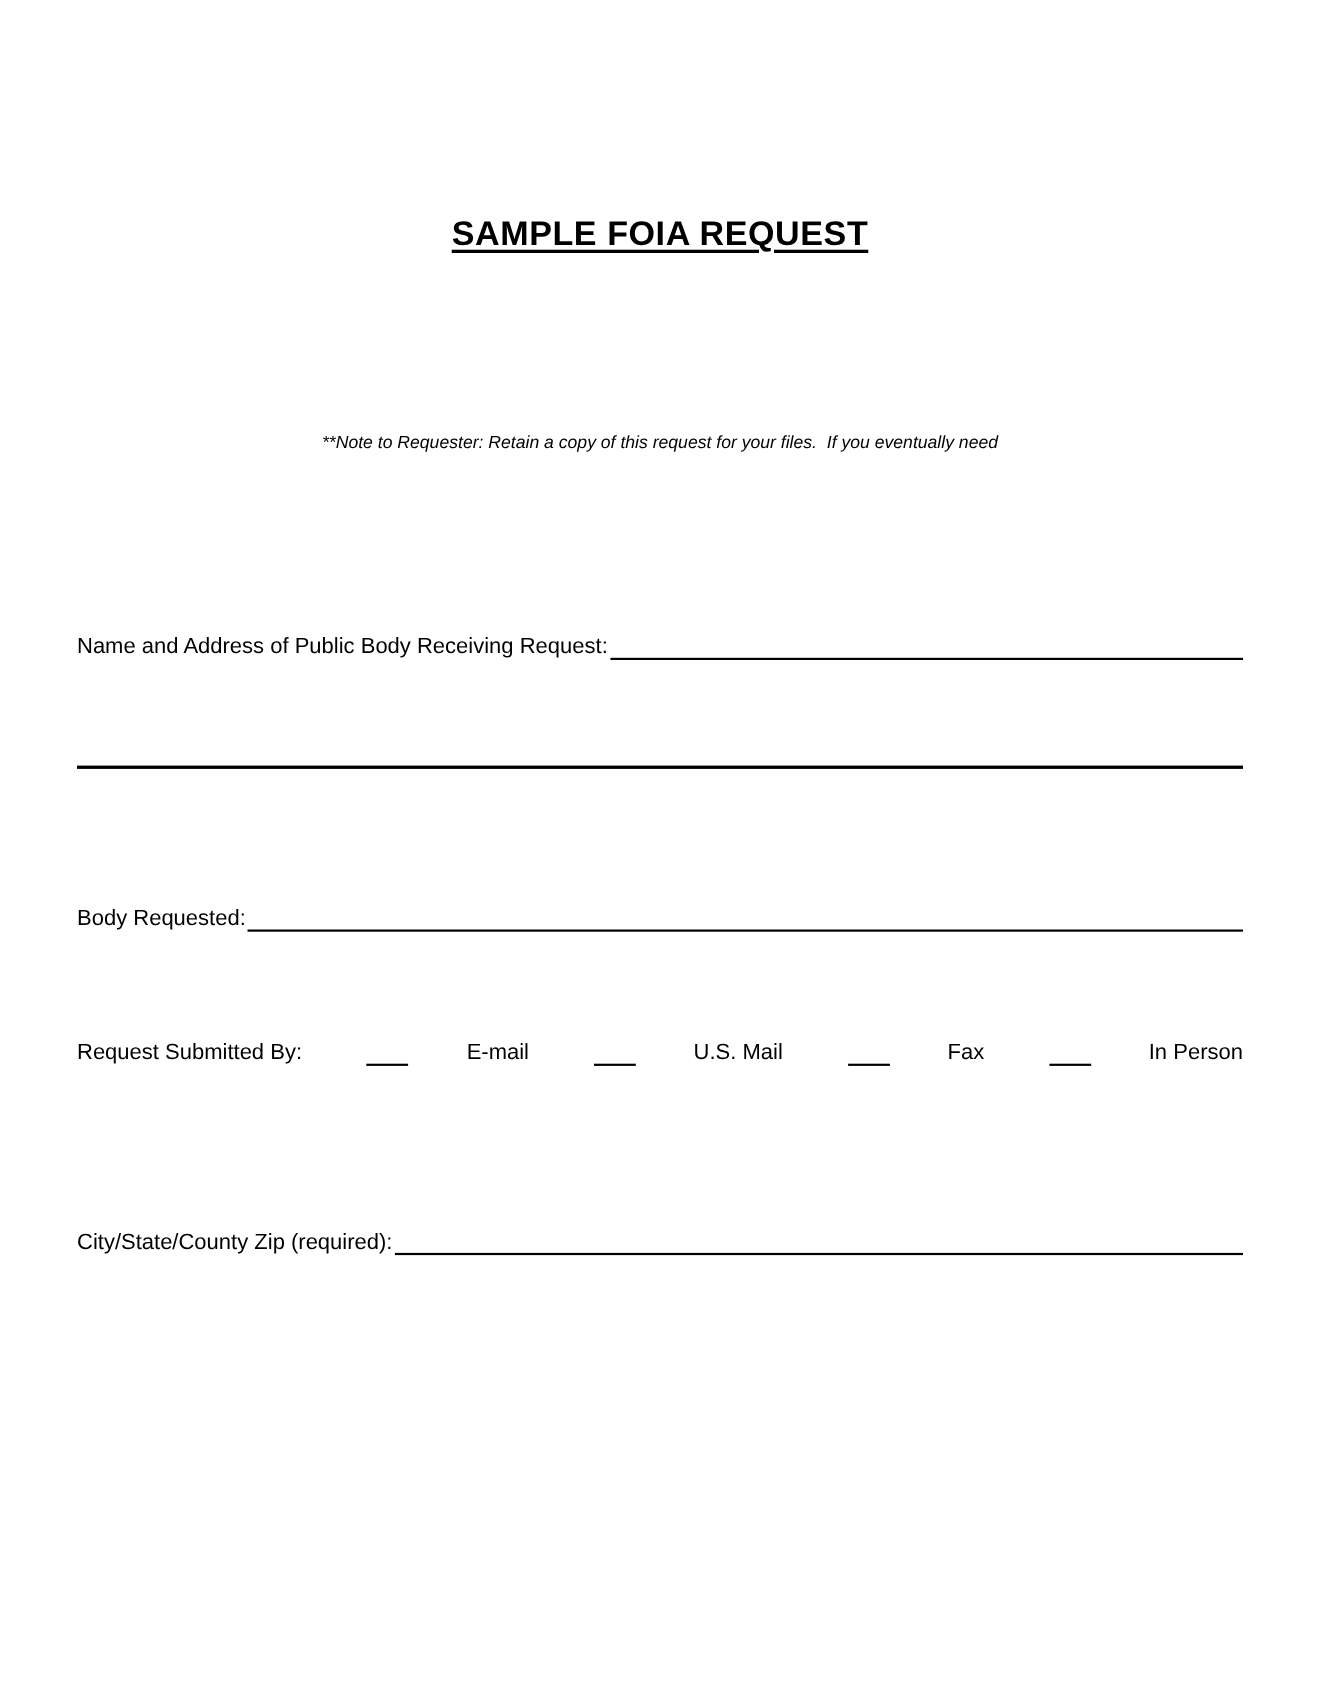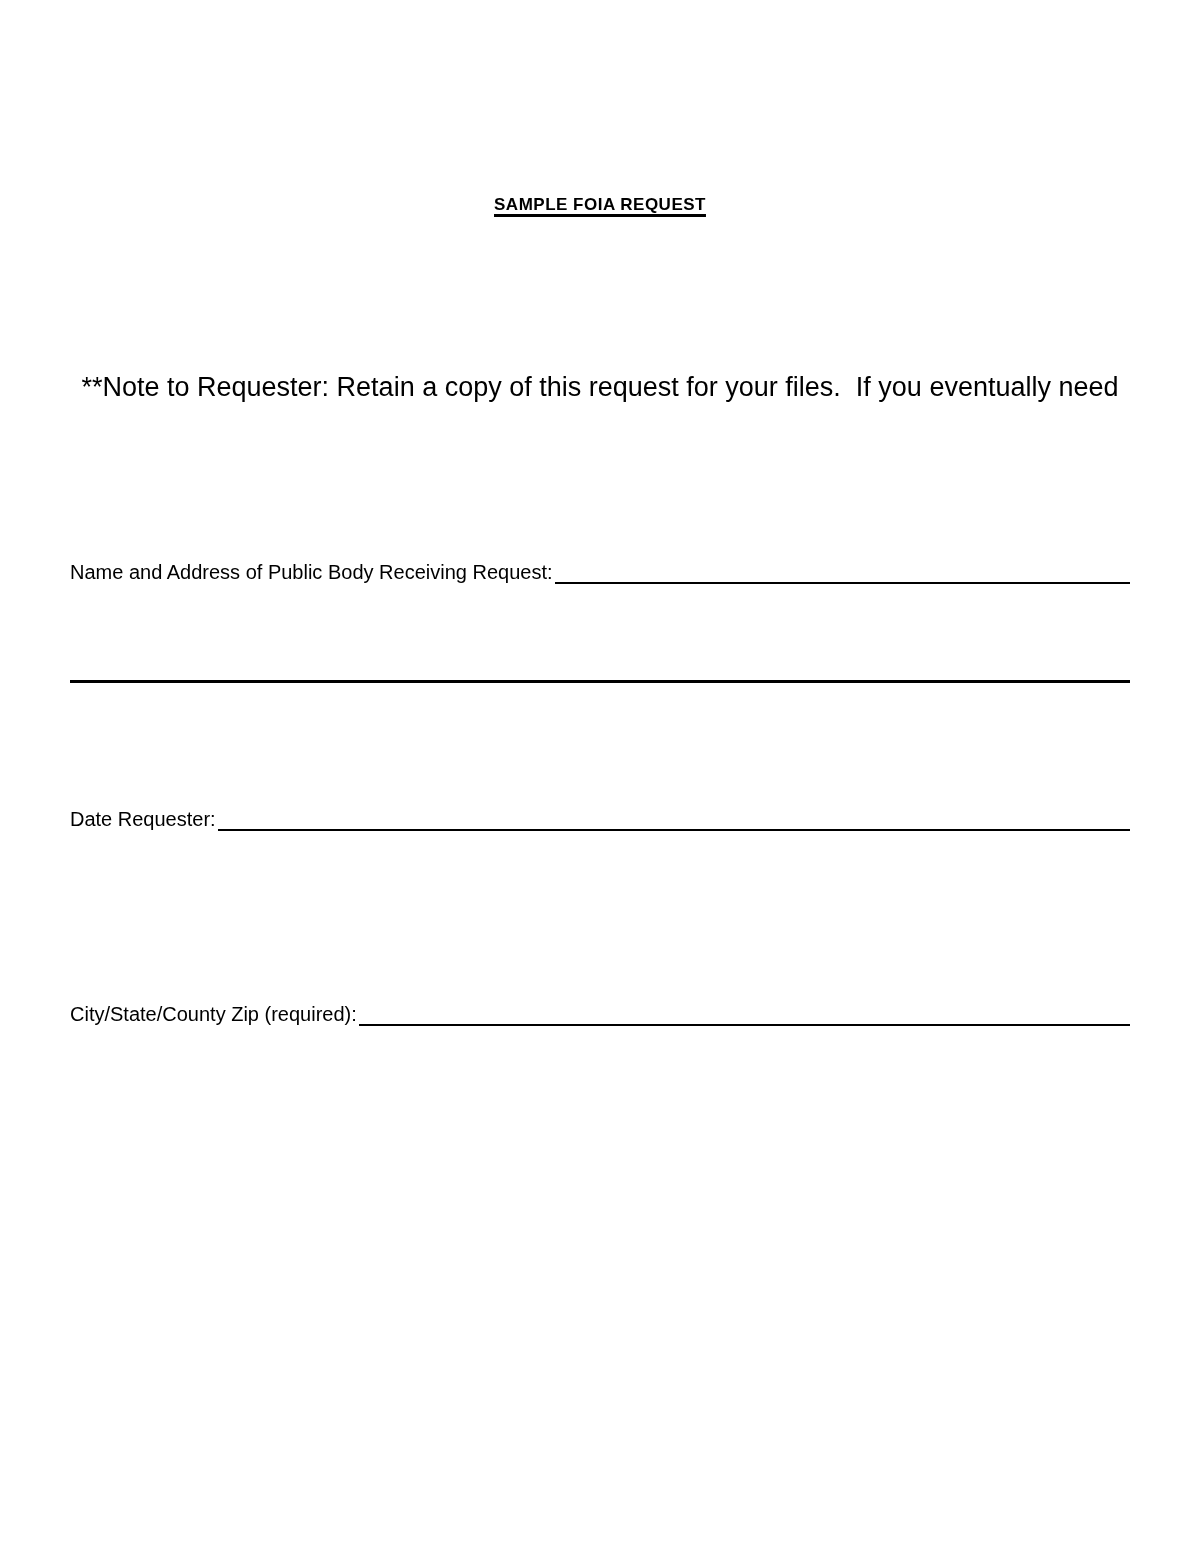--- a/index.html
+++ b/index.html
@@ -12,33 +12,34 @@
     background: #ffffff;
     color: #000000;
     font-family: "Liberation Sans", sans-serif;
     font-size: 20px;
     white-space: pre-wrap;
   }
   .title {
     margin: 0;
     padding-top: 126px;
     text-align: center;
-    font-size: 17px;
+    font-size: 31px;
     font-weight: bold;
     letter-spacing: 0.5px;
   }
   .title span {
     text-decoration: underline;
     text-decoration-thickness: 2.5px;
     text-underline-offset: 4px;
   }
   .note {
     margin-top: 28px;
     text-align: center;
-    font-size: 27px;
+    font-style: italic;
+    font-size: 16px;
     line-height: 30px;
   }
   .note-line { display: block; }
   .row {
     display: flex;
     align-items: flex-end;
     margin-top: 32px;
     justify-content: space-between;
   }
   .row .label { white-space: pre; }
@@ -78,24 +79,35 @@
     <span class="note-line">**Note to Requester: Retain a copy of this request for your files.  If you eventually need</span>
   </div>
 
   <div class="row mt-publicbody">
     <span class="label">Name and Address of Public Body Receiving Request:</span>
     <span class="fill"></span>
   </div>
   <div class="rule rule-thick mt-rule1"></div>
 
   <div class="row mt-date">
-    <span class="label">Date Requester:</span>
+    <span class="label">Body Requested:</span>
     <span class="fill"></span>
   </div>
 
+  <div class="row mt-submitted">
+    <span class="label">Request Submitted By:</span>
+    <span class="blank"></span>
+    <span>E-mail</span>
+    <span class="blank"></span>
+    <span>U.S. Mail</span>
+    <span class="blank"></span>
+    <span>Fax</span>
+    <span class="blank"></span>
+    <span>In Person</span>
+  </div>
 
 
 
   <div class="row">
     <span class="label">City/State/County Zip (required):</span>
     <span class="fill"></span>
   </div>
 
   
 

